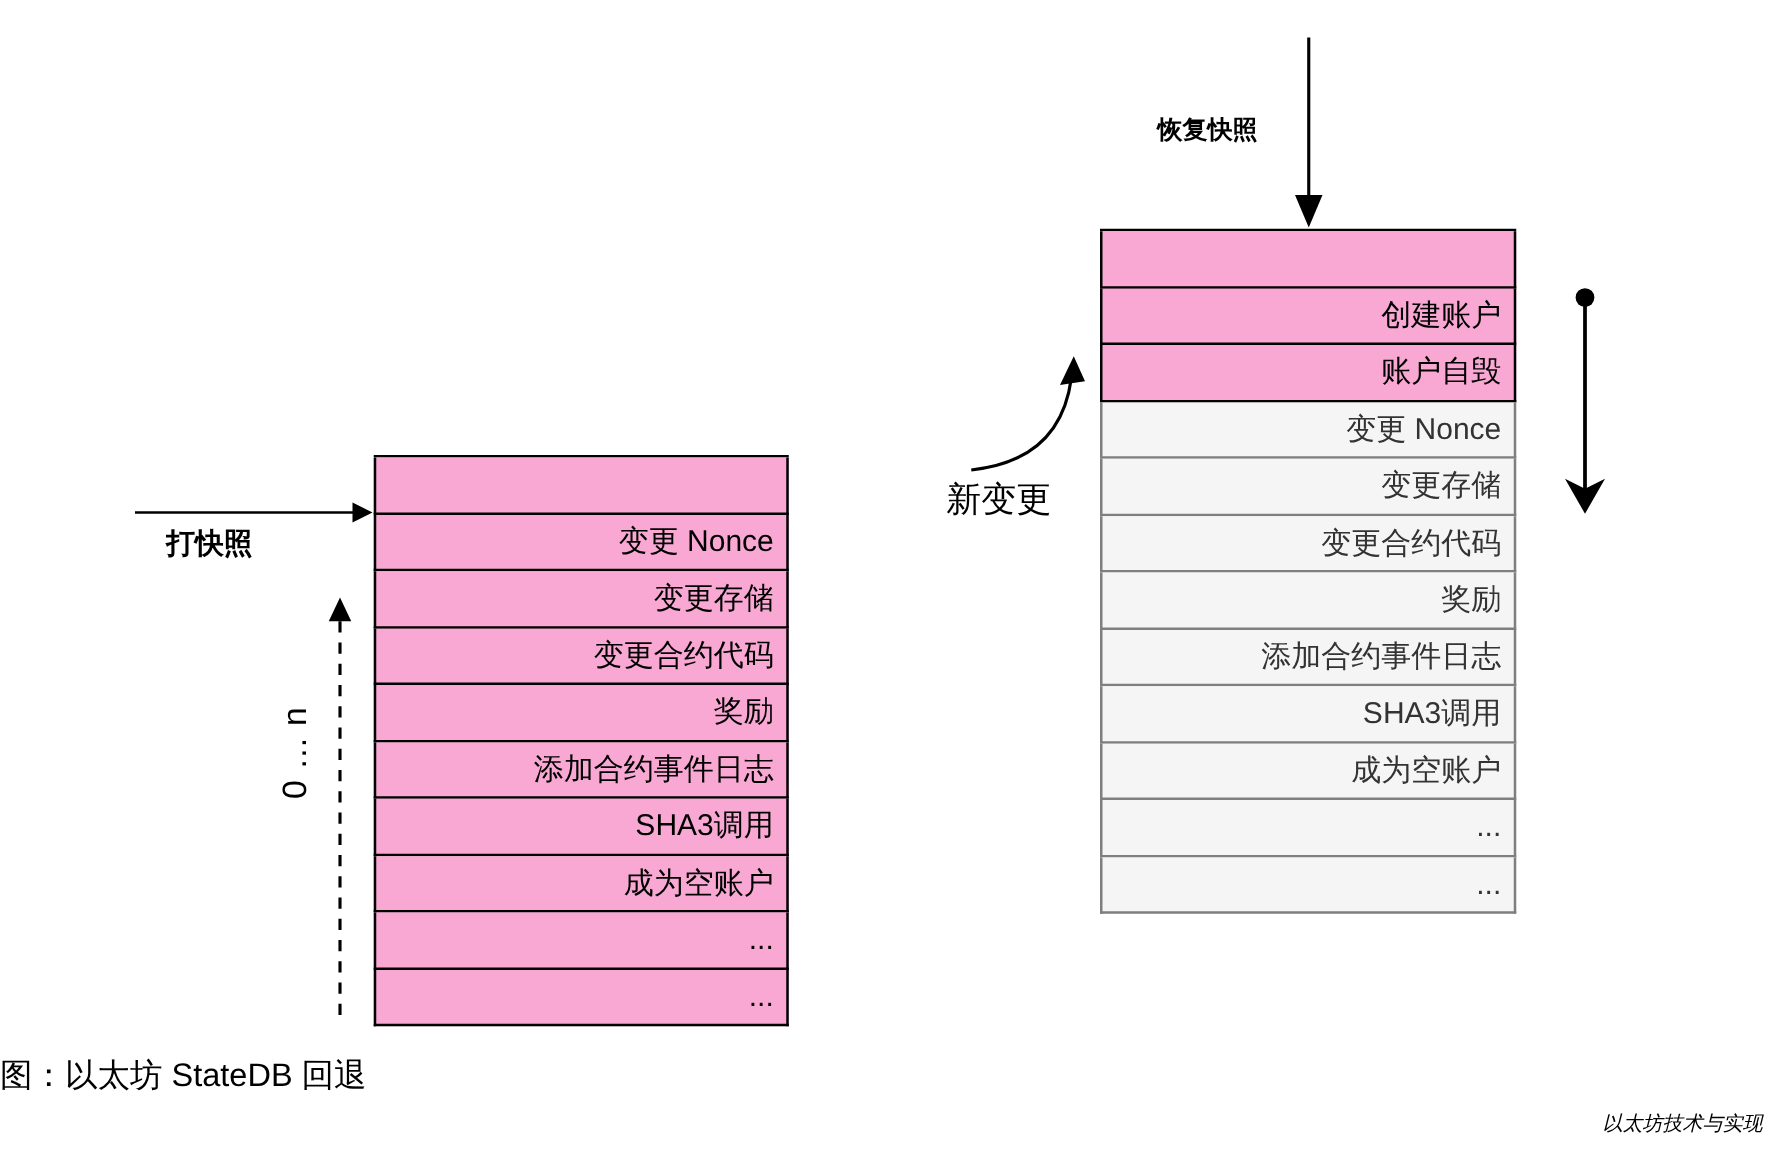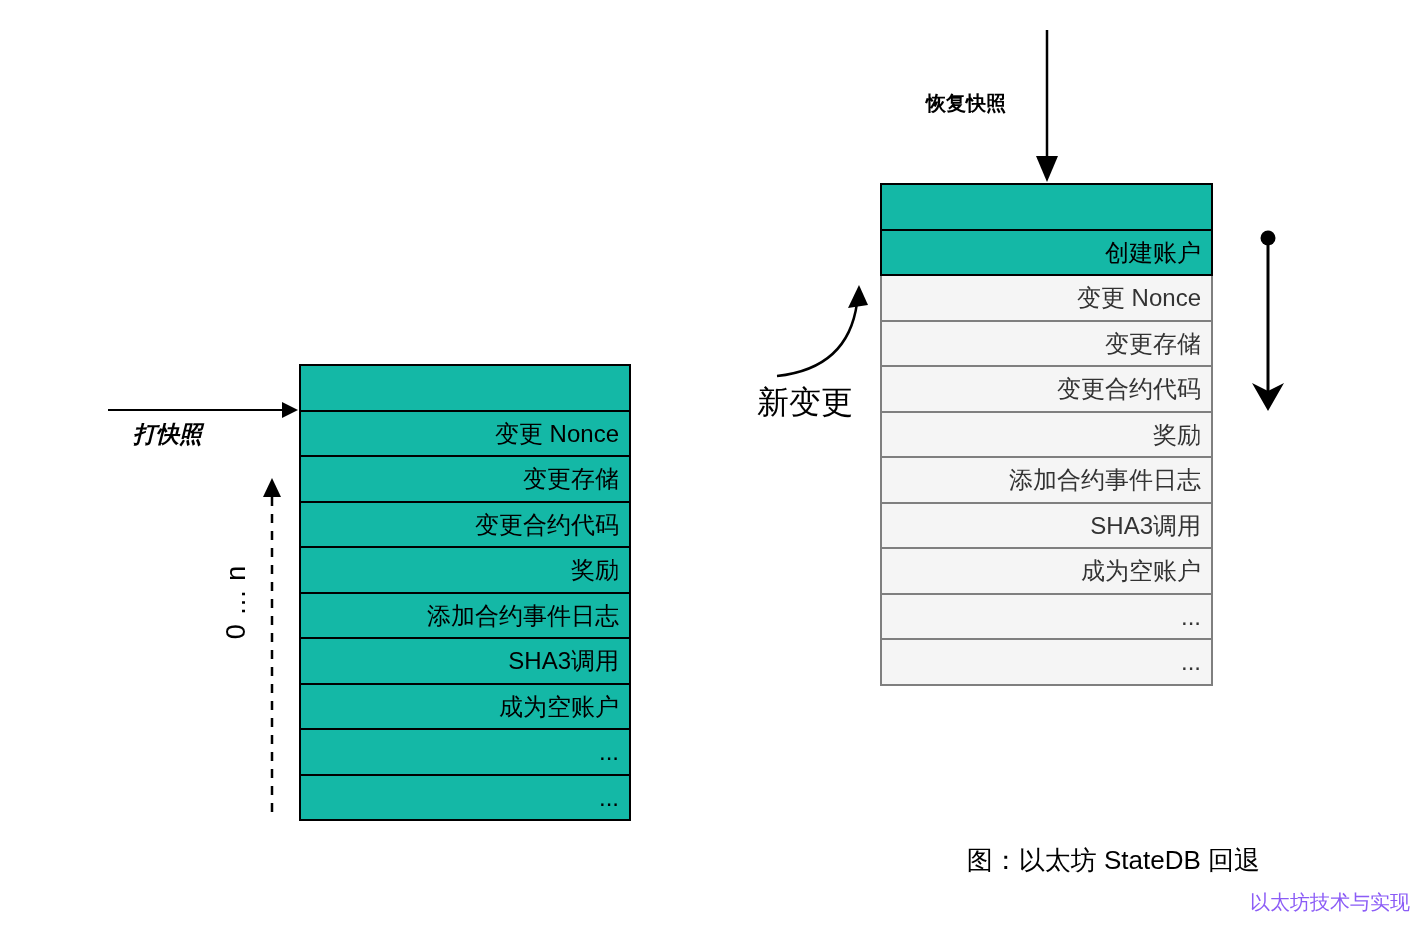--- a/index.html
+++ b/index.html
@@ -27,63 +27,64 @@
   }
   .left-stack  { left: 299px; top: 364px; width: 332px; }
   .right-stack { left: 880px; top: 183px; width: 333px; }
   .row {
     box-sizing: border-box;
     height: 45.5px;
     line-height: 43px;
     border-left: 2px solid #000;
     border-right: 2px solid #000;
     border-bottom: 2px solid #000;
-    background: #14b8a6;
+    background: #f9a8d4;
     color: #000;
     font-size: 24px;
     text-align: right;
     padding-right: 10px;
     white-space: nowrap;
     overflow: hidden;
   }
   .row.gray {
     border-left-color: #7f7f7f;
     border-right-color: #7f7f7f;
     border-bottom-color: #7f7f7f;
     background: #f5f5f5;
     color: #333333;
   }
   
   .label { position: absolute; white-space: nowrap; }
-  .take-snapshot-label { left: 133px; top: 419px; font-size: 23px; font-weight: bold; font-style: italic; }
+  .take-snapshot-label { left: 133px; top: 419px; font-size: 23px; font-weight: bold; }
   .restore-label       { left: 926px; top: 90px;  font-size: 20px; font-weight: bold; }
-  .newchange-label     { left: 757px; top: 381px; font-size: 32px; }
+  .newchange-label     { left: 757px; top: 381px; font-size: 28px; }
   .range-label {
     left: 157px; top: 586px;
     width: 160px; height: 32px;
     text-align: center;
     font-size: 27px;
     transform: rotate(-90deg);
     transform-origin: center center;
     letter-spacing: 1px;
   }
   .caption {
     position: absolute;
     left: 0; top: 843px;
     width: 1260px;
-    text-align: right;
+    text-align: left;
     font-size: 26px;
     color: #000;
   }
   .watermark {
     position: absolute;
     right: 14px; top: 889px;
-    font-size: 20px;
+    font-size: 16px;
+    font-style: italic;
     font-family: "DejaVu Serif", "Liberation Serif", serif;
-    color: #8b5cf6;
+    color: #000000;
   }
 </style>
 </head>
 <body>
 
 <div class="canvas">
 
   <svg class="overlay" viewBox="0 0 1424 930">
 
     <g>
@@ -125,20 +126,21 @@
       <div class="row">成为空账户</div>
       <div class="row">...</div>
       <div class="row">...</div>
     </div>
 
   <div class="stack right-stack">
     <div>
 
     <div class="row"></div>
         <div class="row">创建账户</div>
+        <div class="row">账户自毁</div>
       </div>
     <div>
 
     <div class="row gray">变更 Nonce</div>
         <div class="row gray">变更存储</div>
         <div class="row gray">变更合约代码</div>
         <div class="row gray">奖励</div>
         <div class="row gray">添加合约事件日志</div>
         <div class="row gray">SHA3调用</div>
         <div class="row gray">成为空账户</div>

